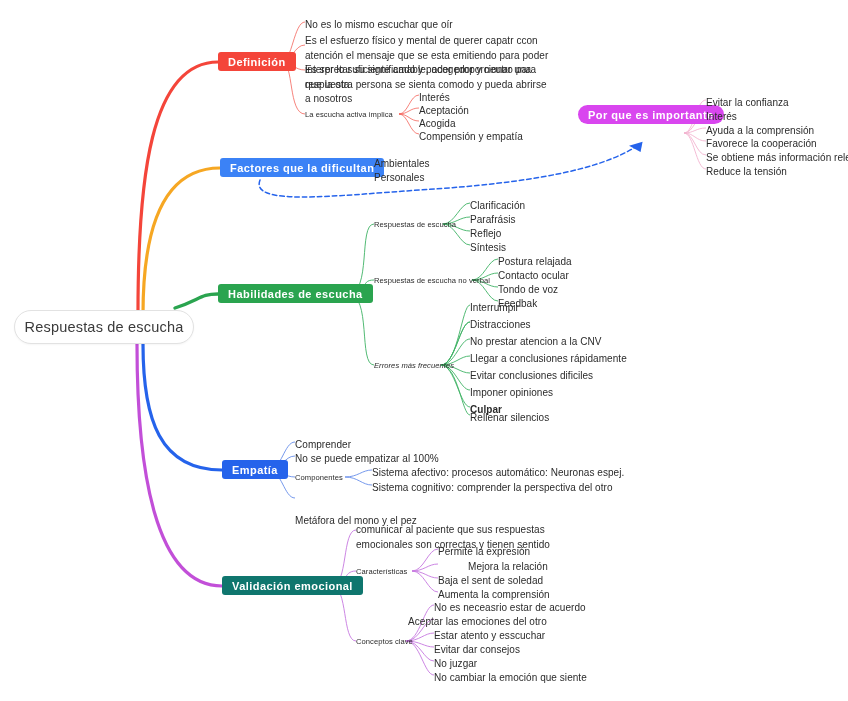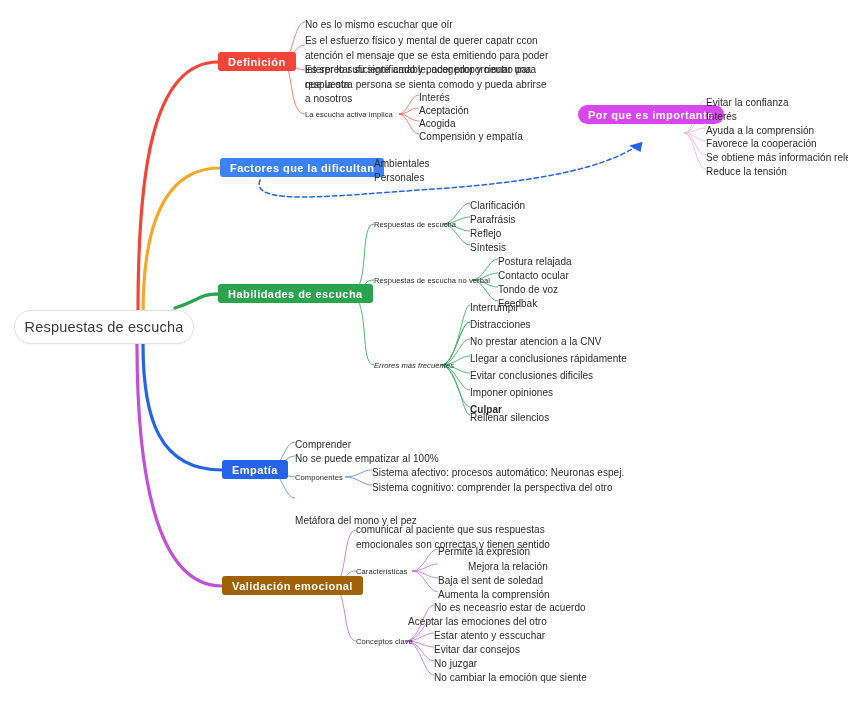--- a/index.html
+++ b/index.html
@@ -190,21 +190,21 @@
   <div class="node chip" style="left:222px;top:460px;background:#2563eb;">
     <span>Empatía</span>
   </div>
   <div class="leaf" style="left:295px;top:438px;">Comprender</div>
   <div class="leaf" style="left:295px;top:452px;">No se puede empatizar al 100%</div>
   <div class="mid" style="left:295px;top:473px;">Componentes</div>
   <div class="leaf" style="left:372px;top:466px;">Sistema afectivo: procesos automático: Neuronas espej.</div>
   <div class="leaf" style="left:372px;top:481px;">Sistema cognitivo: comprender la perspectiva del otro</div>
   <div class="leaf" style="left:295px;top:494px;margin-top:20px;">Metáfora del mono y el pez</div>
 
-  <div class="node chip" style="left:222px;top:576px;background:#a16207;">
+  <div class="node chip" style="left:222px;top:576px;background:#0f766e;">
     <span>Validación emocional</span>
   </div>
   <div class="leaf wrap" style="left:356px;top:523px;width:240px;">comunicar al paciente que sus respuestas emocionales son correctas y tienen sentido</div>
   <div class="mid" style="left:356px;top:567px;">Características</div>
   <div class="leaf" style="left:438px;top:545px;">Permite la expresión</div>
   <div class="leaf" style="left:436px;top:560px;margin-left:32px;">Mejora la relación</div>
   <div class="leaf" style="left:438px;top:574px;">Baja el sent de soledad</div>
   <div class="leaf" style="left:438px;top:588px;">Aumenta la comprensión</div>
 
   <div class="mid" style="left:356px;top:637px;">Conceptos clave</div>

